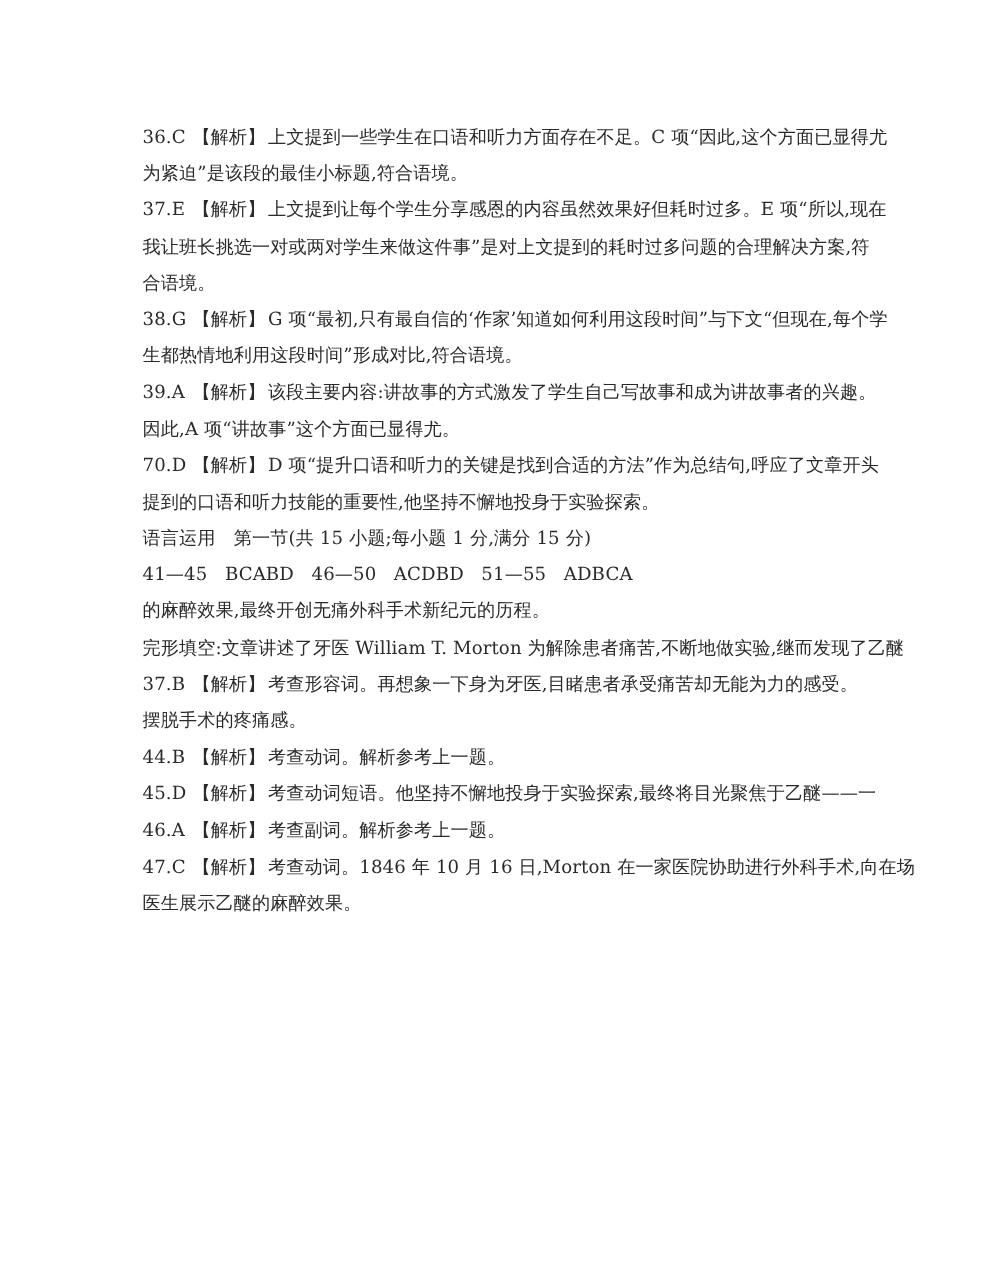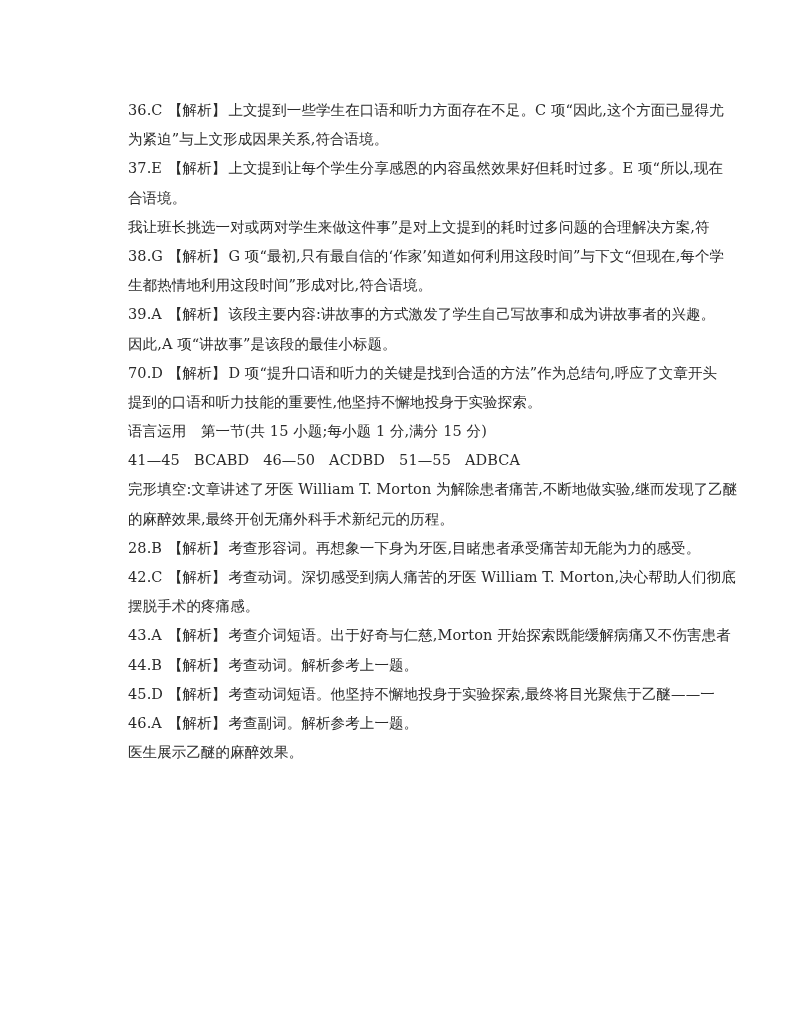--- a/index.html
+++ b/index.html
@@ -10,21 +10,21 @@
     body {
       width: 800px;
       height: 1014px;
       position: relative;
       overflow: hidden;
       font-family: "DejaVu Serif", "Liberation Serif", serif;
       color: #2a2a2a;
     }
     .page {
       position: absolute;
-      left: 128px;
+      left: 114px;
       top: 96px;
       width: 580px;
     }
     .line {
       font-size: 14.5px;
       line-height: 29.2px;
       height: 29.2px;
       white-space: nowrap;
       letter-spacing: 0.1px;
     }
@@ -42,77 +42,76 @@
       text-align: center;
     }
   </style>
 </head>
 <body>
 
 <div class="page">
 
   <div class="para">
     <div class="line"><span class="num">36.C</span><span class="tag">【解析】</span><span>上文提到一些学生在口语和听力方面存在不足。C 项“因此,这个方面已显得尤</span></div>
-    <div class="line"><span>为紧迫”与上文形成因果关系,符合语境。</span></div>
+    <div class="line"><span>为紧迫”是该段的最佳小标题,符合语境。</span></div>
   </div>
 
   <div class="para">
     <div class="line"><span class="num">37.E</span><span class="tag">【解析】</span><span>上文提到让每个学生分享感恩的内容虽然效果好但耗时过多。E 项“所以,现在</span></div>
+    <div class="line"><span>我让班长挑选一对或两对学生来做这件事”是对上文提到的耗时过多问题的合理解决方案,符</span></div>
     <div class="line"><span>合语境。</span></div>
-    <div class="line"><span>我让班长挑选一对或两对学生来做这件事”是对上文提到的耗时过多问题的合理解决方案,符</span></div>
   </div>
 
   <div class="para">
     <div class="line"><span class="num">38.G</span><span class="tag">【解析】</span><span>G 项“最初,只有最自信的‘作家’知道如何利用这段时间”与下文“但现在,每个学</span></div>
     <div class="line"><span>生都热情地利用这段时间”形成对比,符合语境。</span></div>
   </div>
 
   <div class="para">
     <div class="line"><span class="num">39.A</span><span class="tag">【解析】</span><span>该段主要内容:讲故事的方式激发了学生自己写故事和成为讲故事者的兴趣。</span></div>
-    <div class="line"><span>因此,A 项“讲故事”是该段的最佳小标题。</span></div>
+    <div class="line"><span>因此,A 项“讲故事”这个方面已显得尤。</span></div>
   </div>
 
   <div class="para">
     <div class="line"><span class="num">70.D</span><span class="tag">【解析】</span><span>D 项“提升口语和听力的关键是找到合适的方法”作为总结句,呼应了文章开头</span></div>
     <div class="line"><span>提到的口语和听力技能的重要性,他坚持不懈地投身于实验探索。</span></div>
   </div>
 
   <div class="line">语言运用　第一节(共 15 小题;每小题 1 分,满分 15 分)</div>
 
   <div class="line answers">
     <span>41—45</span><span>BCABD</span><span>46—50</span><span>ACDBD</span><span>51—55</span><span>ADBCA</span>
   </div>
 
   <div class="para">
+    <div class="line"><span>的麻醉效果,最终开创无痛外科手术新纪元的历程。</span></div>
     <div class="line"><span>完形填空:文章讲述了牙医 William T. Morton 为解除患者痛苦,不断地做实验,继而发现了乙醚</span></div>
-    <div class="line"><span>的麻醉效果,最终开创无痛外科手术新纪元的历程。</span></div>
   </div>
 
   <div class="para">
-    <div class="line"><span class="num">28.B</span><span class="tag">【解析】</span><span>考查形容词。再想象一下身为牙医,目睹患者承受痛苦却无能为力的感受。</span></div>
+    <div class="line"><span class="num">37.B</span><span class="tag">【解析】</span><span>考查形容词。再想象一下身为牙医,目睹患者承受痛苦却无能为力的感受。</span></div>
   </div>
 
   <div class="para">
-    <div class="line"><span class="num">42.C</span><span class="tag">【解析】</span><span>考查动词。深切感受到病人痛苦的牙医 William T. Morton,决心帮助人们彻底</span></div>
     <div class="line"><span>摆脱手术的疼痛感。</span></div>
   </div>
 
   <div class="para">
-    <div class="line"><span class="num">43.A</span><span class="tag">【解析】</span><span>考查介词短语。出于好奇与仁慈,Morton 开始探索既能缓解病痛又不伤害患者</span></div>
   </div>
 
   <div class="para">
     <div class="line"><span class="num">44.B</span><span class="tag">【解析】</span><span>考查动词。解析参考上一题。</span></div>
   </div>
 
   <div class="para">
     <div class="line"><span class="num">45.D</span><span class="tag">【解析】</span><span>考查动词短语。他坚持不懈地投身于实验探索,最终将目光聚焦于乙醚——一</span></div>
   </div>
 
   <div class="para">
     <div class="line"><span class="num">46.A</span><span class="tag">【解析】</span><span>考查副词。解析参考上一题。</span></div>
   </div>
 
   <div class="para">
+    <div class="line"><span class="num">47.C</span><span class="tag">【解析】</span><span>考查动词。1846 年 10 月 16 日,Morton 在一家医院协助进行外科手术,向在场</span></div>
     <div class="line"><span>医生展示乙醚的麻醉效果。</span></div>
   </div>
 
 </div>
 
 </body></html>

